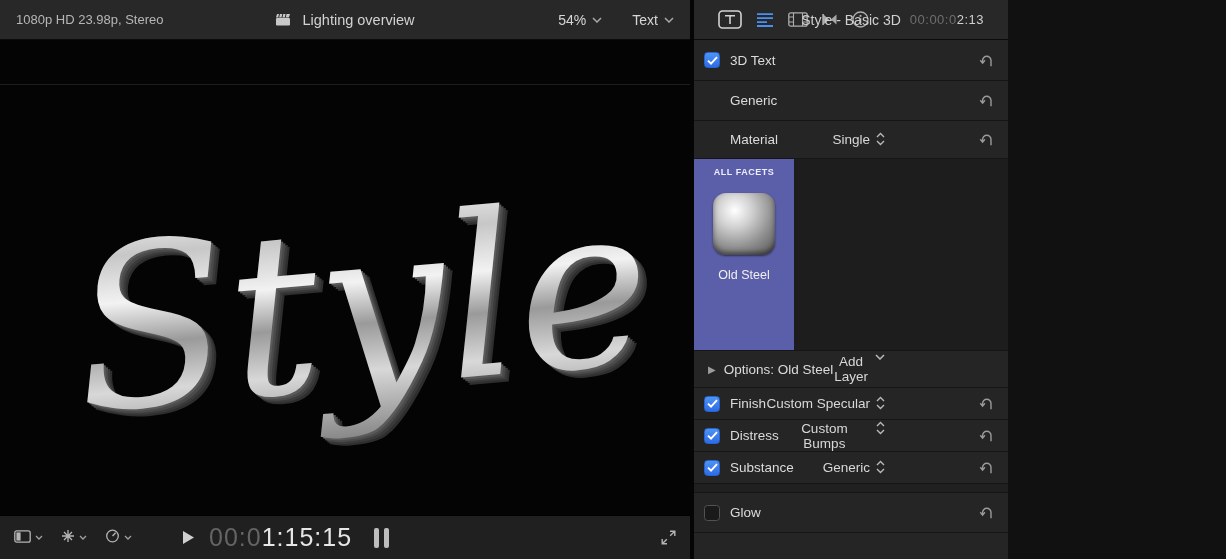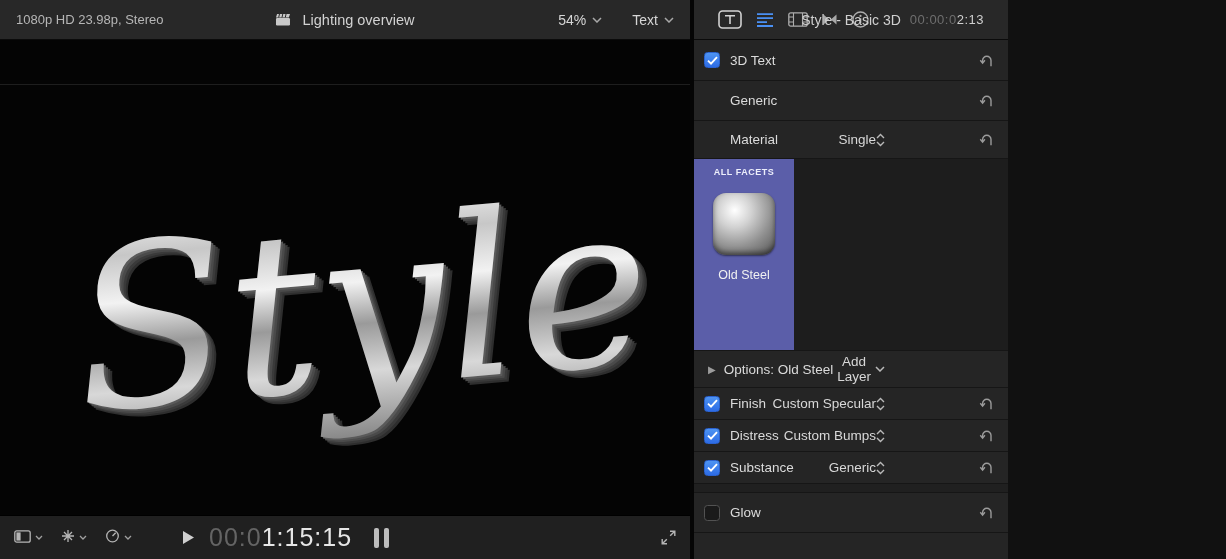--- a/index.html
+++ b/index.html
@@ -55,21 +55,21 @@
   .row.h37 { height:37px; } .row.h32 { height:32px; } .row.h40g { height:40px; }
 
   .cb { width:16px; height:16px; border-radius:3.5px; margin-right:10px; flex:0 0 16px;
         background:#1a1a1a; border:1px solid #525252; display:flex; align-items:center; justify-content:center; cursor:default; }
   .cb svg { display:none; }
   .cb.on { background:linear-gradient(#4e94f2,#2d6ce6); border-color:#2a62d0; }
   .cb.on svg { display:block; }
   .cb-space { width:26px; flex:0 0 26px; }
 
   .lbl { color:#dbdbdb; font-size:13.5px; white-space:nowrap; }
-  .pop { margin-left:auto; display:flex; align-items:center; color:#d8d8d8;
+  .pop { margin-left:auto; display:flex; gap:6px; color:#d8d8d8;
          font-size:13.5px; background:none; border:none; font-family:inherit; cursor:default; }
   .reset { background:none; border:none; margin-left:auto; display:flex; align-items:center; padding:0; cursor:default; }
   .pop ~ .reset { margin-left:94px; }
   .reset.ghost { visibility:hidden; }
 
   .swatch-strip { height:192px; flex:0 0 192px; background:#1d1d1d; border-bottom:1px solid #161616;
                   display:flex; align-items:stretch; padding:0; }
   .swatch { width:100px; flex:0 0 100px; background:#2c2c2c; display:flex; flex-direction:column; align-items:center; cursor:default; }
   .swatch.selected { background:#5b5ea9; }
   .facets { font-size:9px; font-weight:bold; letter-spacing:0.5px; color:#eceefb; margin-top:8px; }

